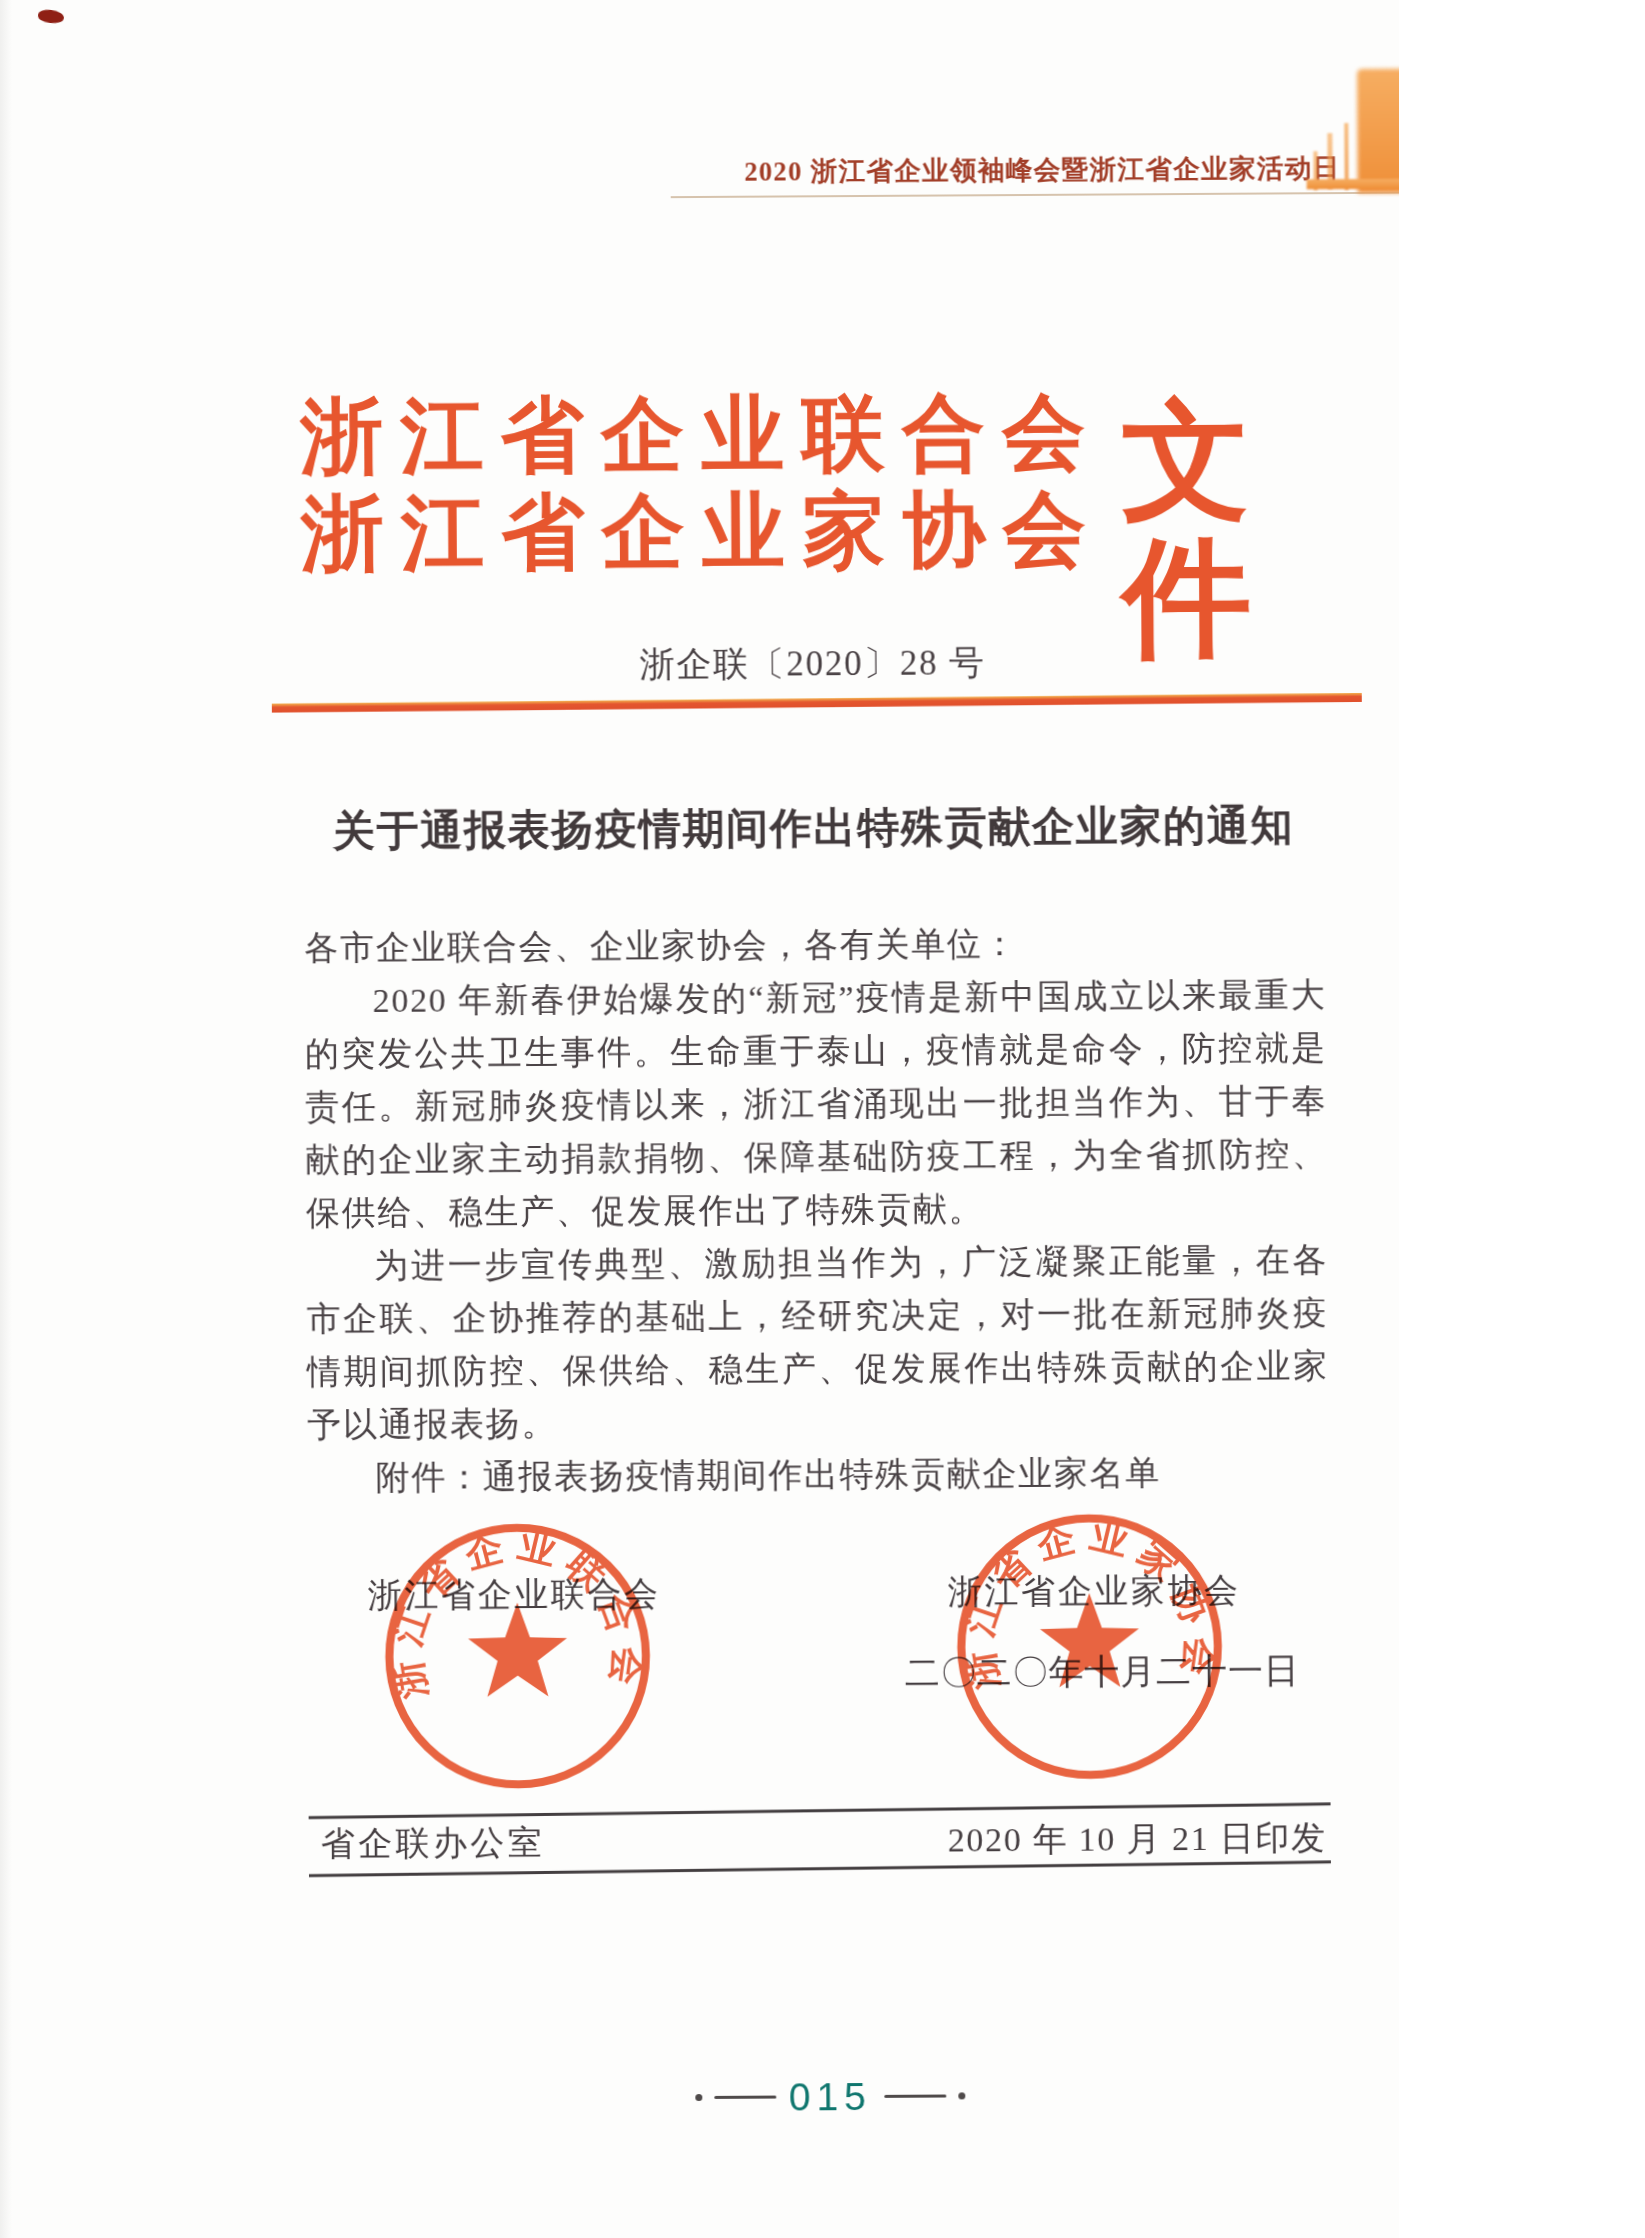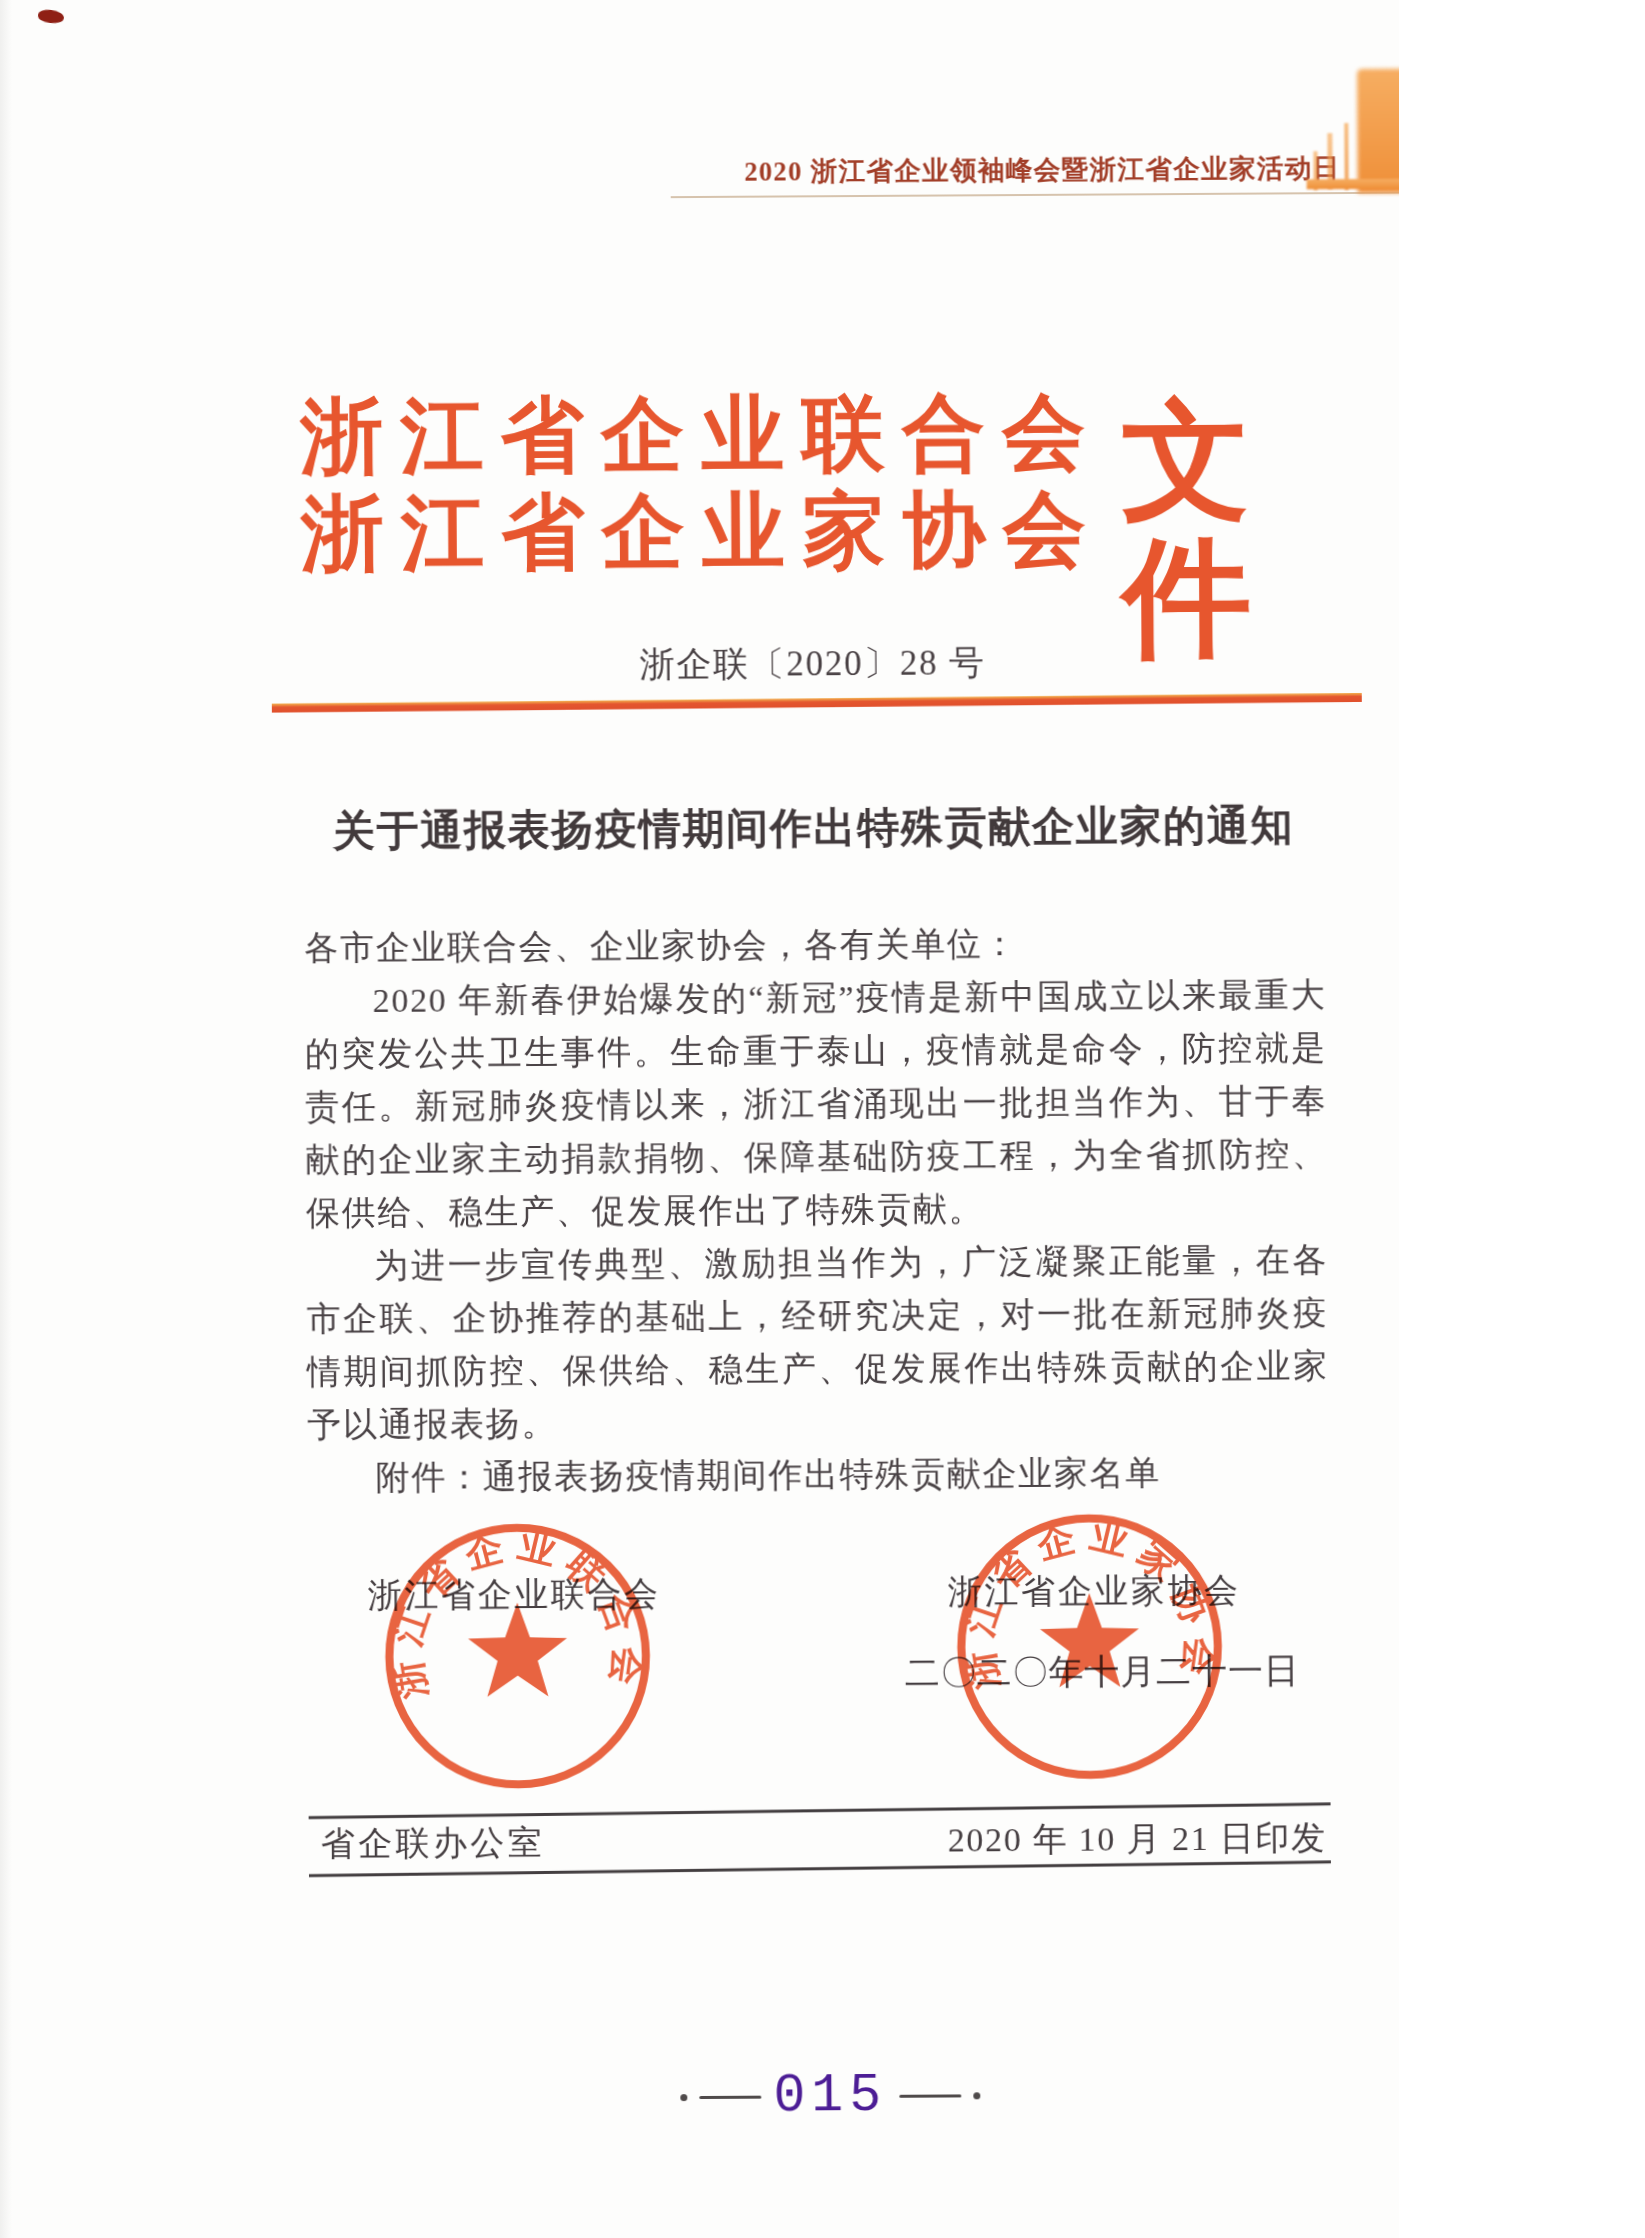--- a/index.html
+++ b/index.html
@@ -65,22 +65,22 @@
   .rule{position:absolute;left:303px;width:1022px;height:2.6px;background:#433e40;transform:rotate(-0.42deg);}
   .rule-top{top:1810px;} .rule-bottom{top:1868px;}
   .footer-office{position:absolute;left:315px;top:1819px;font-size:34px;letter-spacing:3.4px;color:#453e41;}
   .footer-date{position:absolute;left:814px;top:1819px;width:507px;text-align:right;
         font-size:34px;letter-spacing:1.7px;color:#453e41;}
 
   .pagenum{position:absolute;left:0;top:2078px;width:1646px;display:flex;align-items:center;
         justify-content:center;gap:12px;color:#4f4a4a;}
   .pn-dot{width:7.7px;height:7.7px;border-radius:50%;background:#4f4a4a;}
   .pn-dash{width:62px;height:3.4px;background:#4f4a4a;border-radius:1.7px;}
-  .pn-text{font-family:Liberation Mono, monospace;font-size:53px;
-        letter-spacing:6px;line-height:39px;color:#4c1d95;}
+  .pn-text{font-family:Liberation Sans, sans-serif;font-size:39px;
+        letter-spacing:6px;line-height:39px;color:#0f766e;}
 </style>
 </head>
 <body>
 
 <div class="page">
   <div class="edge-shade"></div>
   <div class="corner-mark"></div>
 
   <div class="tilt">
 

